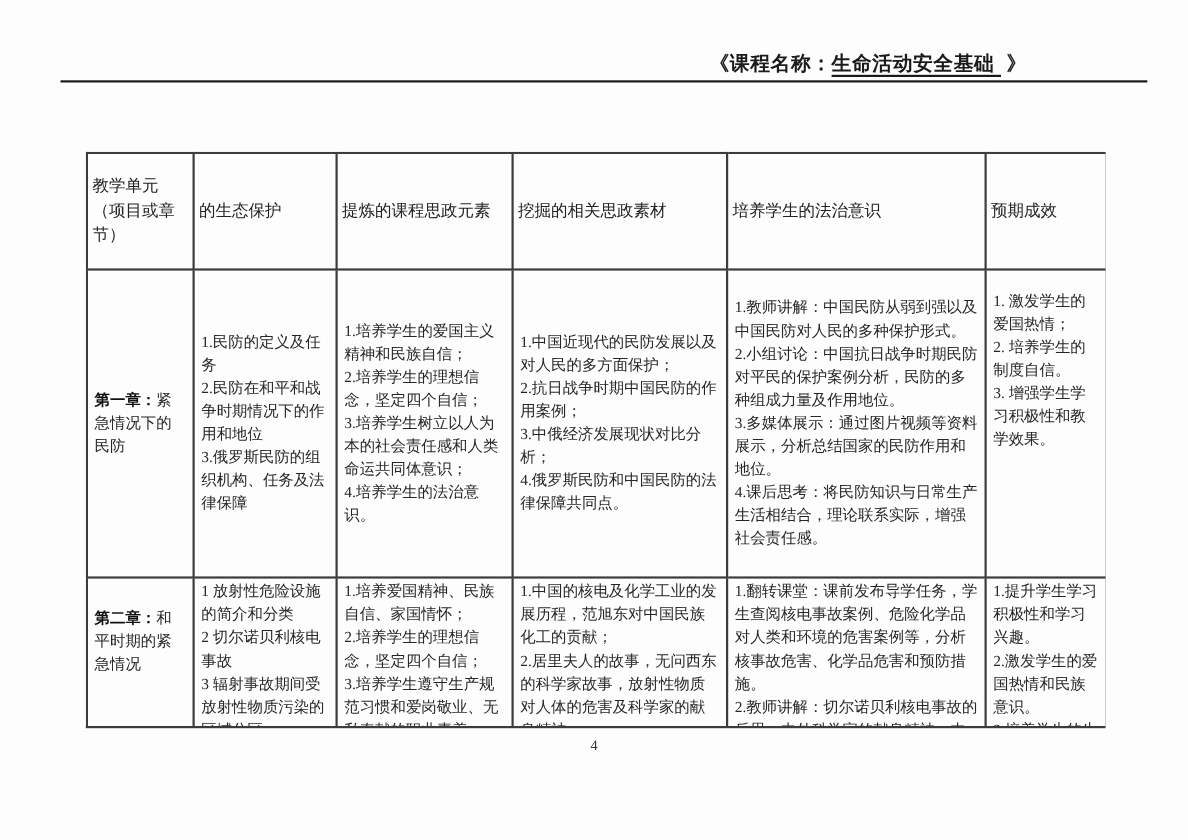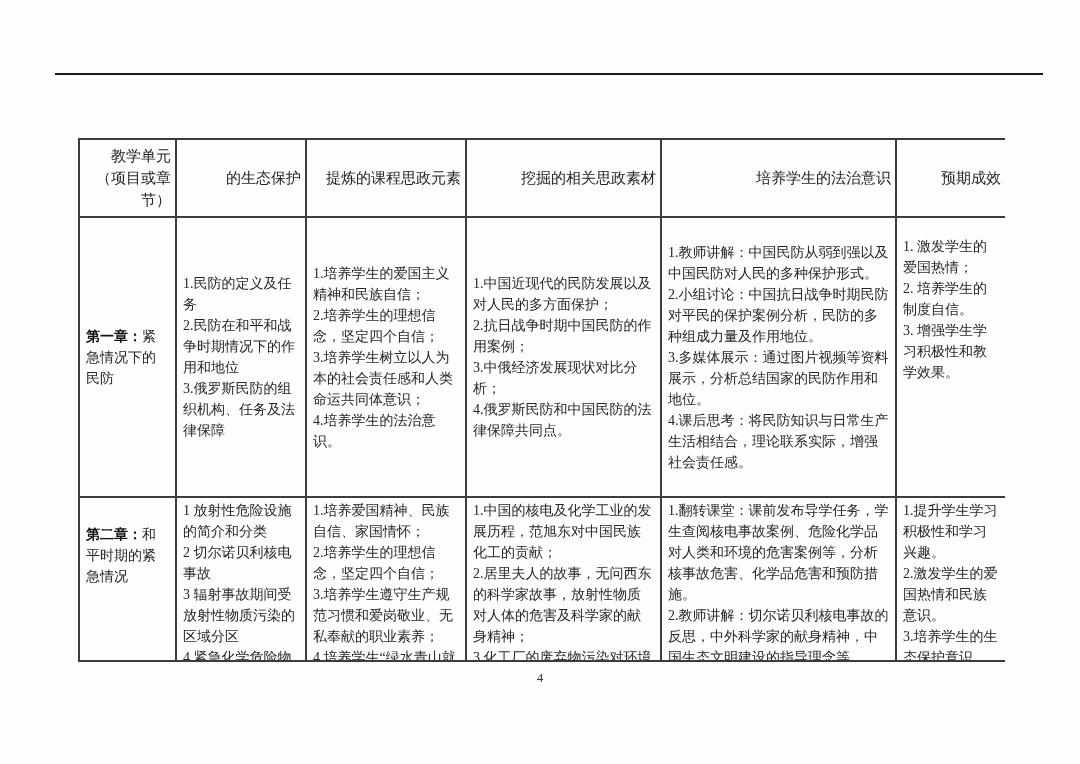--- a/index.html
+++ b/index.html
@@ -40,22 +40,22 @@
     width:927px;
   }
   table.design th, table.design td {
     border:2px solid #3c3c3c;
     box-sizing:border-box;
     overflow:hidden;
   }
   table.design th {
     height:54px;
     font-size:15px; font-weight:normal; color:#222;
-    text-align:right; vertical-align:middle;
-    padding:5px 4px; line-height:22px;
+    text-align:left; vertical-align:middle;
+    padding:19px 4px; line-height:22px;
   }
   table.design td {
     font-size:14px; line-height:21px;
     padding:2px 6px;
     vertical-align:middle;
     white-space:pre-line;
     text-align:left;
     color:#262626;
   }
   tr.row-1 td { height:280px; }
@@ -72,20 +72,23 @@
   .page-number {
     position:absolute; top:670px; left:0; right:0;
     text-align:center; font-size:13px; color:#333;
   }
 </style>
 </head>
 <body>
 
 <div class="page">
 
+  <div class="course-header">
+    <span>《课程名称：</span><span class="course-underline">生命活动安全基础</span><span> 》</span>
+  </div>
 
   <div class="top-rule"></div>
 
 
   <div class="table-wrap">
     <table class="design">
       <colgroup>
         <col style="width:97px">
           <col style="width:130px">
           <col style="width:160px">

